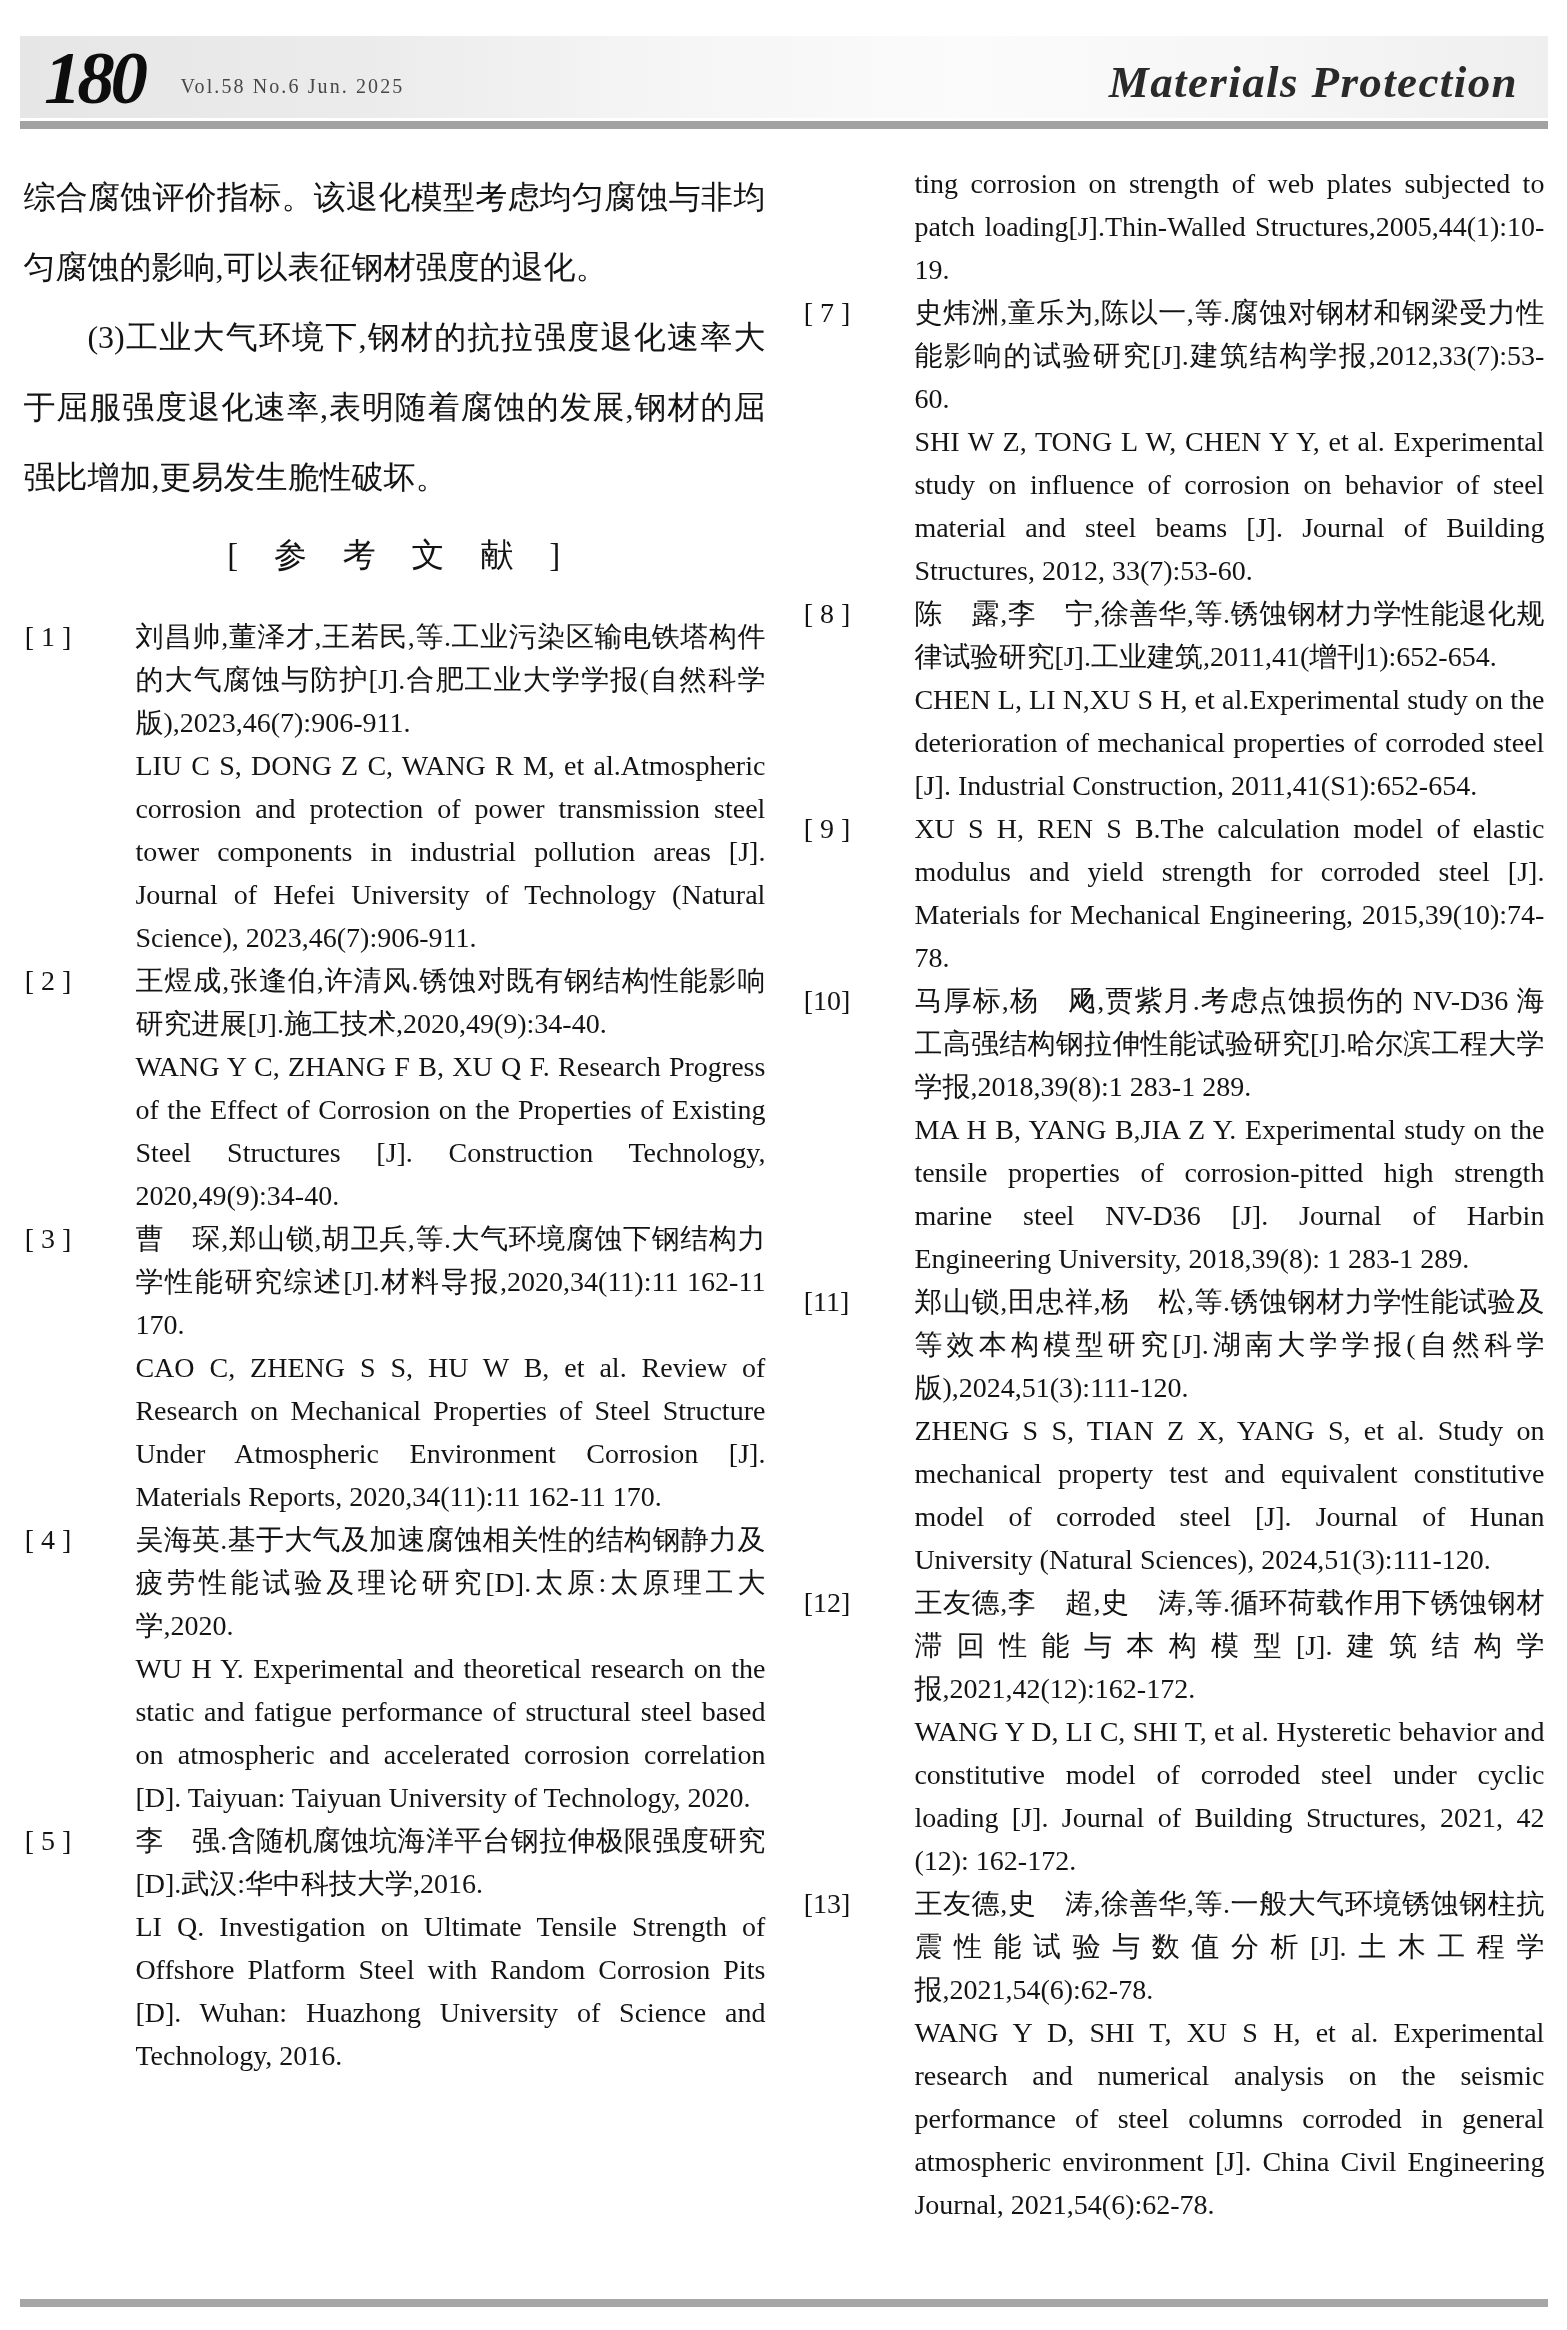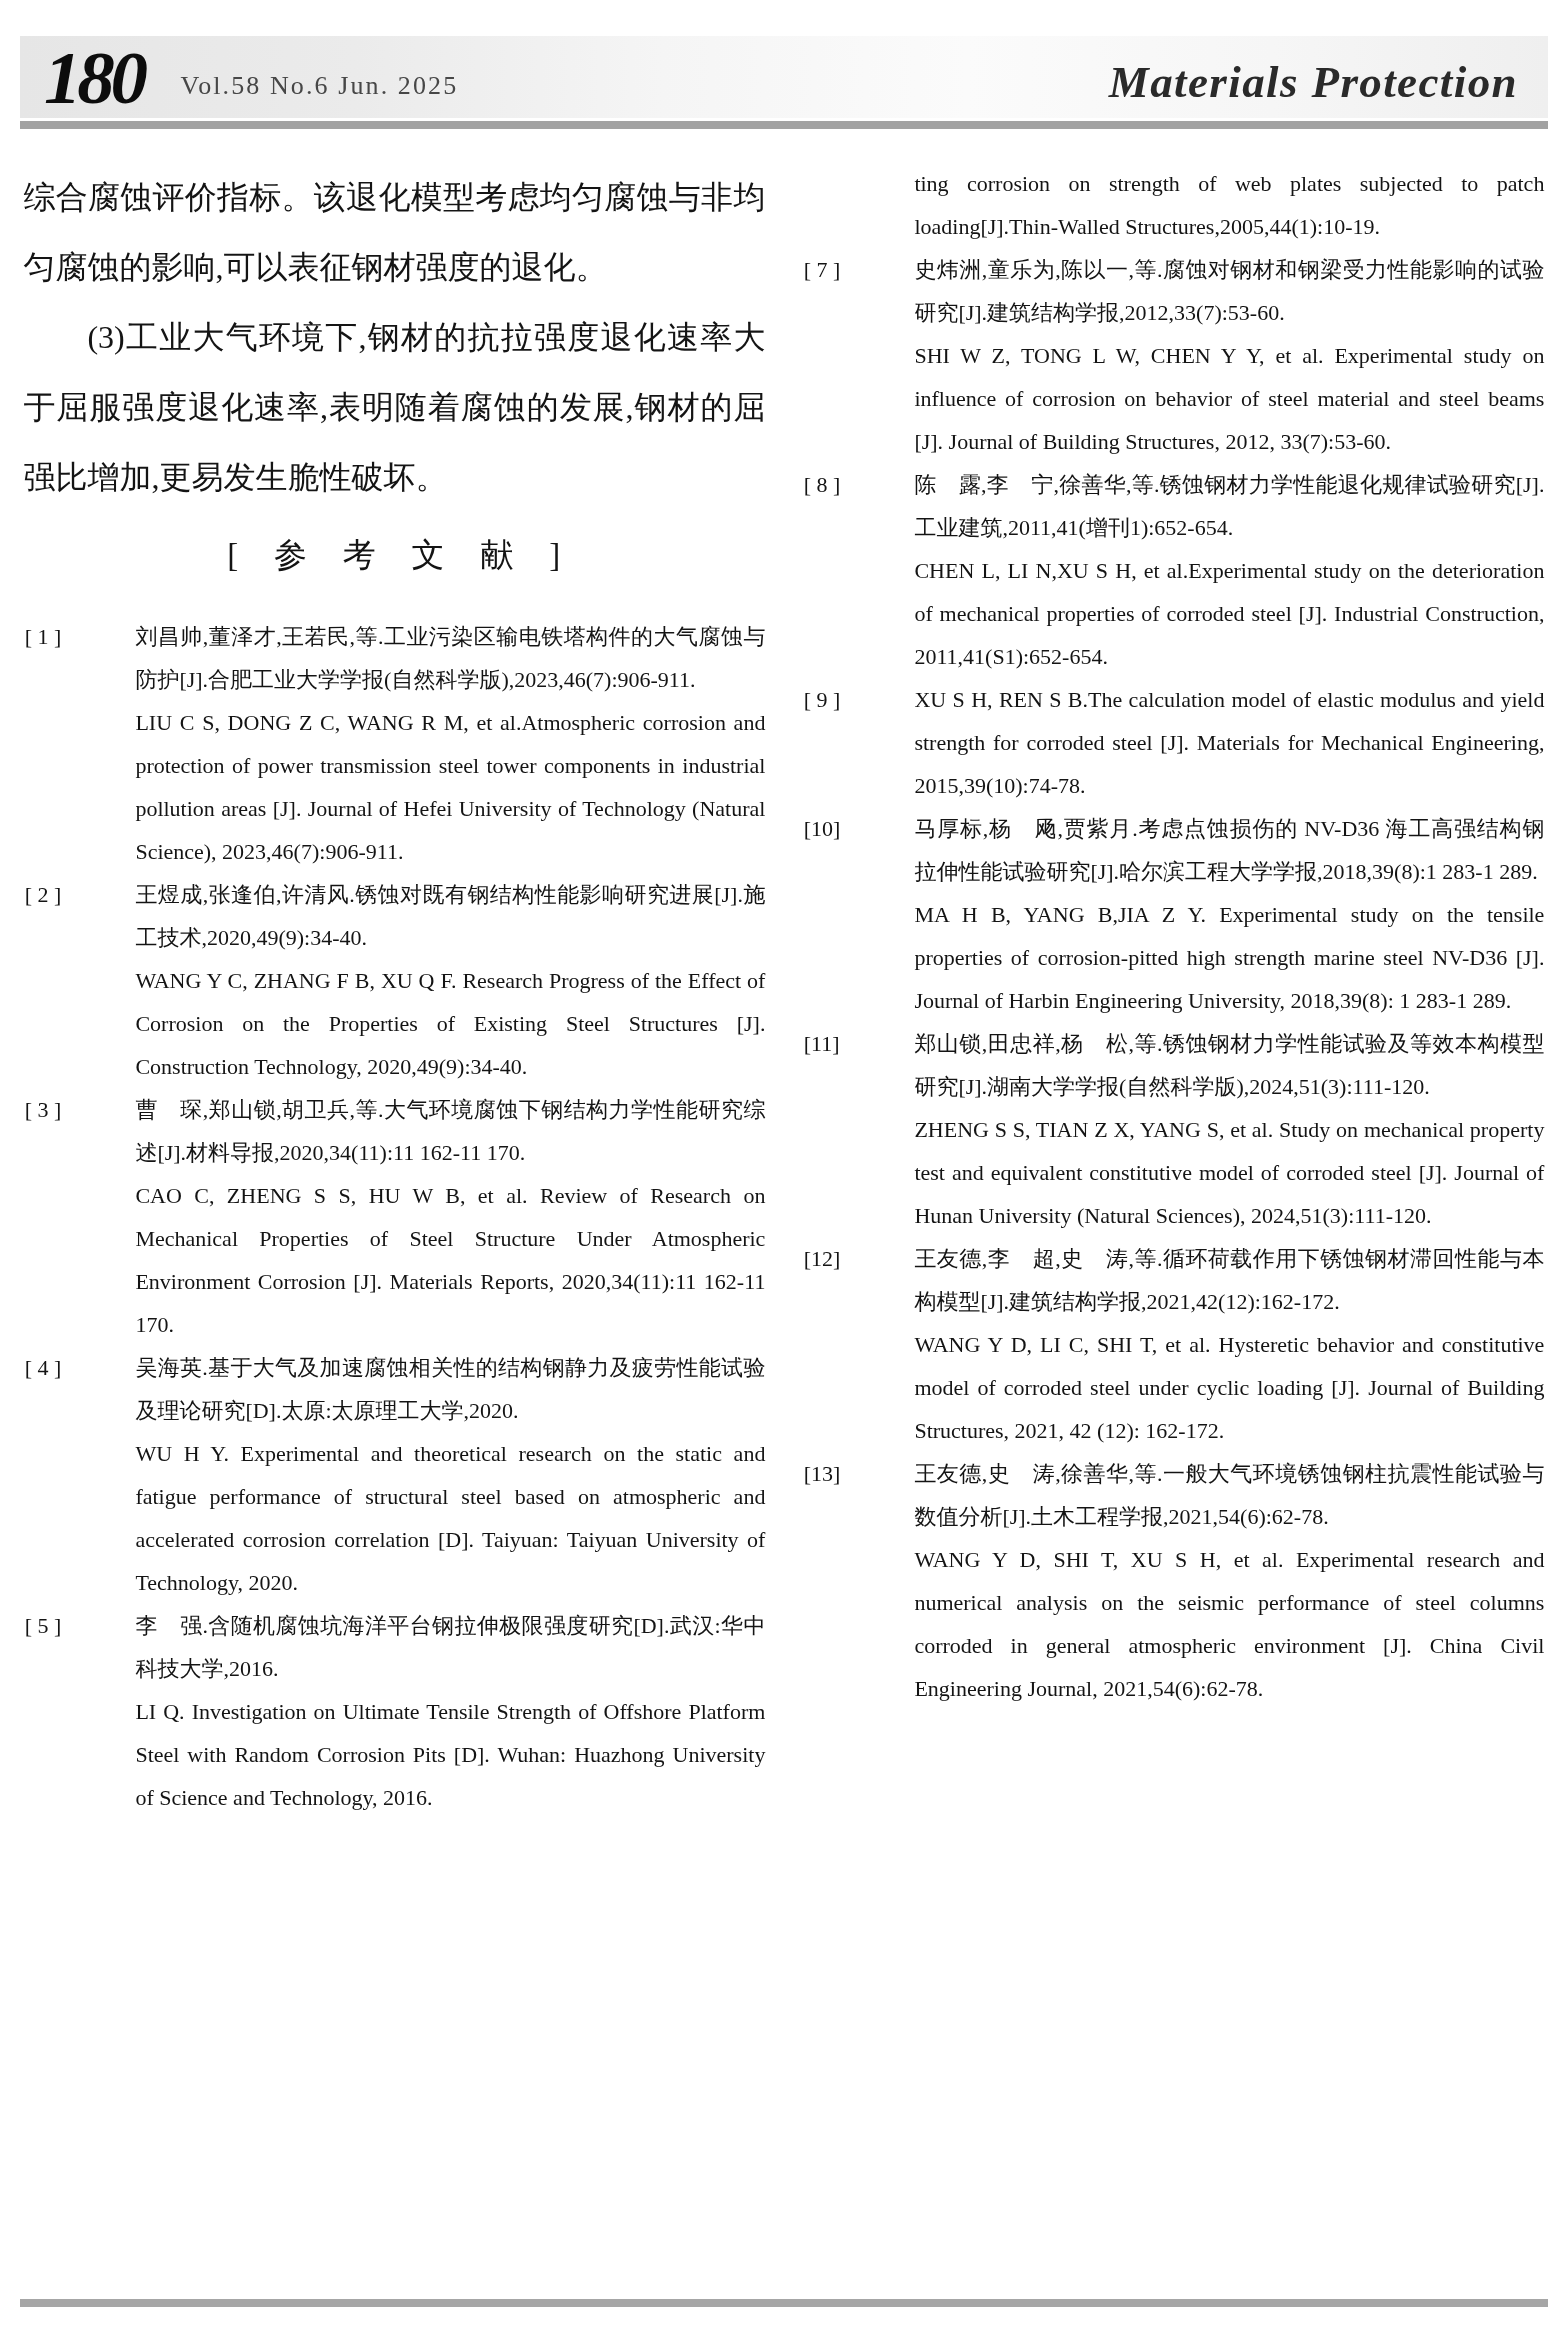--- a/index.html
+++ b/index.html
@@ -24,21 +24,21 @@
   .page-num {
     font-size: 75px;
     font-weight: 900;
     font-style: italic;
     letter-spacing: -4.3px;
     color: #0d0d0d;
     margin-left: 24px;
     line-height: 1;
   }
   .issue {
-    font-size: 26px;
+    font-size: 20px;
     color: #474747;
     margin-left: 37px;
     letter-spacing: 2.1px;
     padding-top: 18.5px;
   }
   .journal {
     margin-left: auto;
     margin-right: 30px;
     font-size: 45px;
     font-style: italic;
@@ -82,21 +82,21 @@
     font-size: 33px;
     font-weight: normal;
     text-align: center;
     margin: 21px 0 37px 0;
     letter-spacing: 1.4px;
   }
   .ref-list { display: block; }
   .ref {
     display: grid;
     grid-template-columns: 112px 1fr;
-    font-size: 22px;
+    font-size: 28px;
     line-height: 43px;
   }
   .ref-label { text-align: left; padding-left: 1.4px; white-space: pre; }
   .ref-texts { text-align: justify; }
   .ref-texts div { text-align: justify; }
 </style>
 </head>
 <body>
 
 <div class="page">

